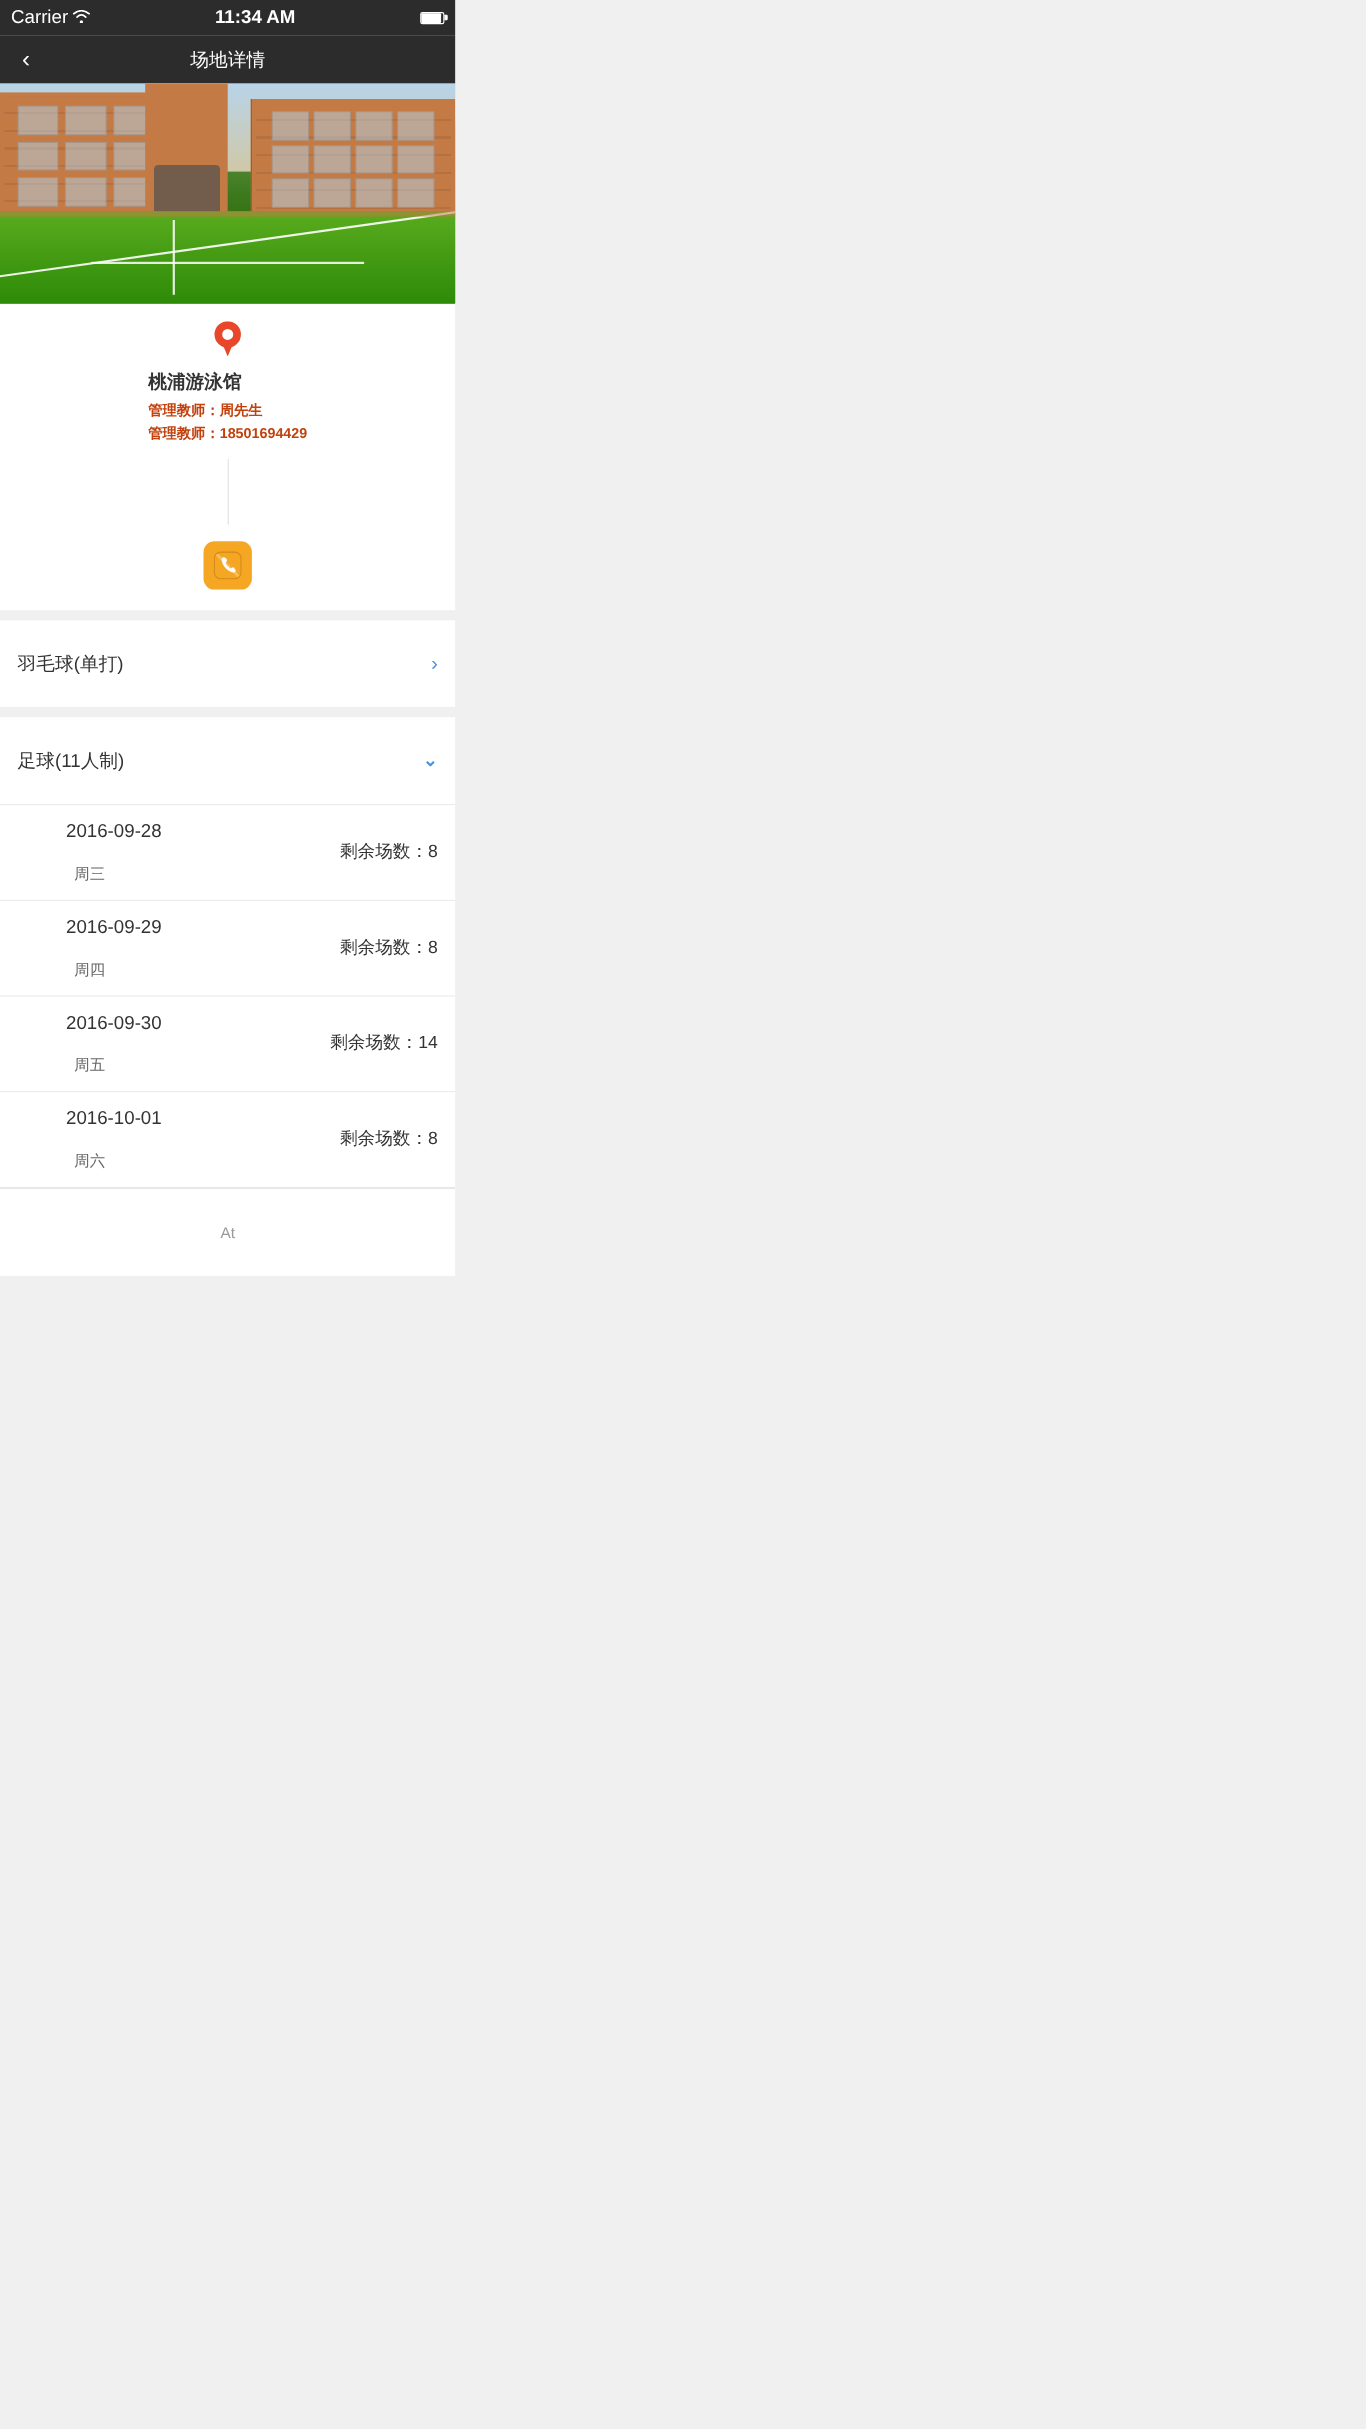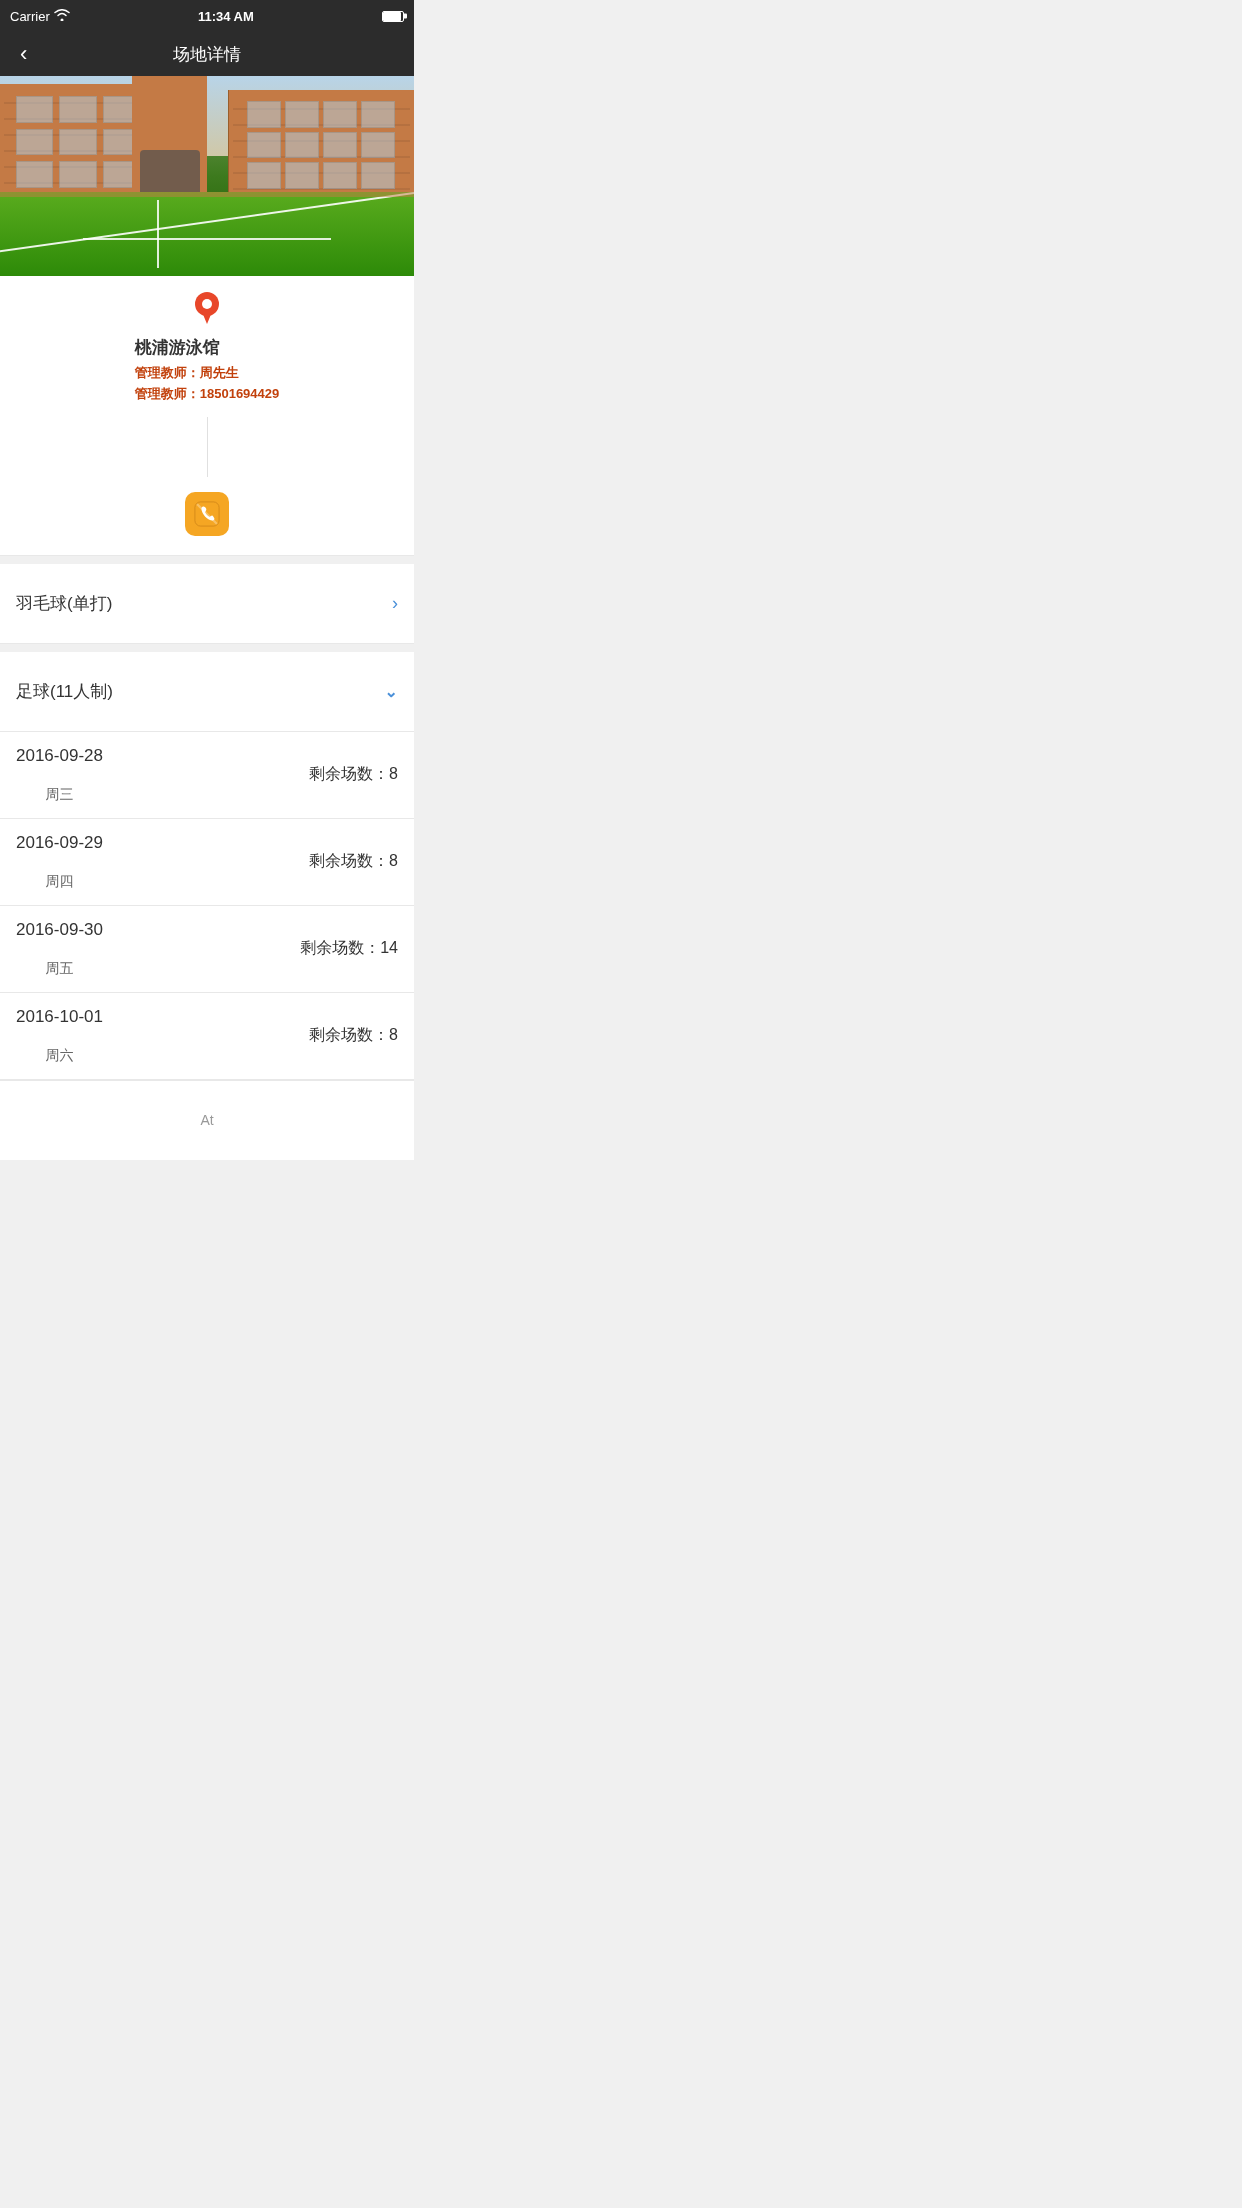--- a/index.html
+++ b/index.html
@@ -15,21 +15,21 @@
 
     
     .status-bar {
       background: #2c2c2c;
       height: 20px;
       display: flex;
       align-items: center;
       justify-content: space-between;
       padding: 16px 10px;
       color: white;
-      font-size: 13px;
+      font-size: 17px;
     }
     .status-left { display: flex; align-items: center; gap: 4px; }
     .status-center { font-weight: 600; }
     .status-right { display: flex; align-items: center; gap: 4px; }
 
     
     .wifi-icon { font-size: 12px; }
 
     
     .battery {
@@ -215,20 +215,21 @@
 
     .date-info {
       display: flex;
       flex-direction: column;
     }
 
     .date-main {
       font-size: 17px;
       color: #333;
       font-weight: 400;
+      margin-left: 44px;
     }
 
     .date-day {
       font-size: 14px;
       color: #666;
       text-align: center;
       margin-top: 20px;
     }
 
     .remaining {

